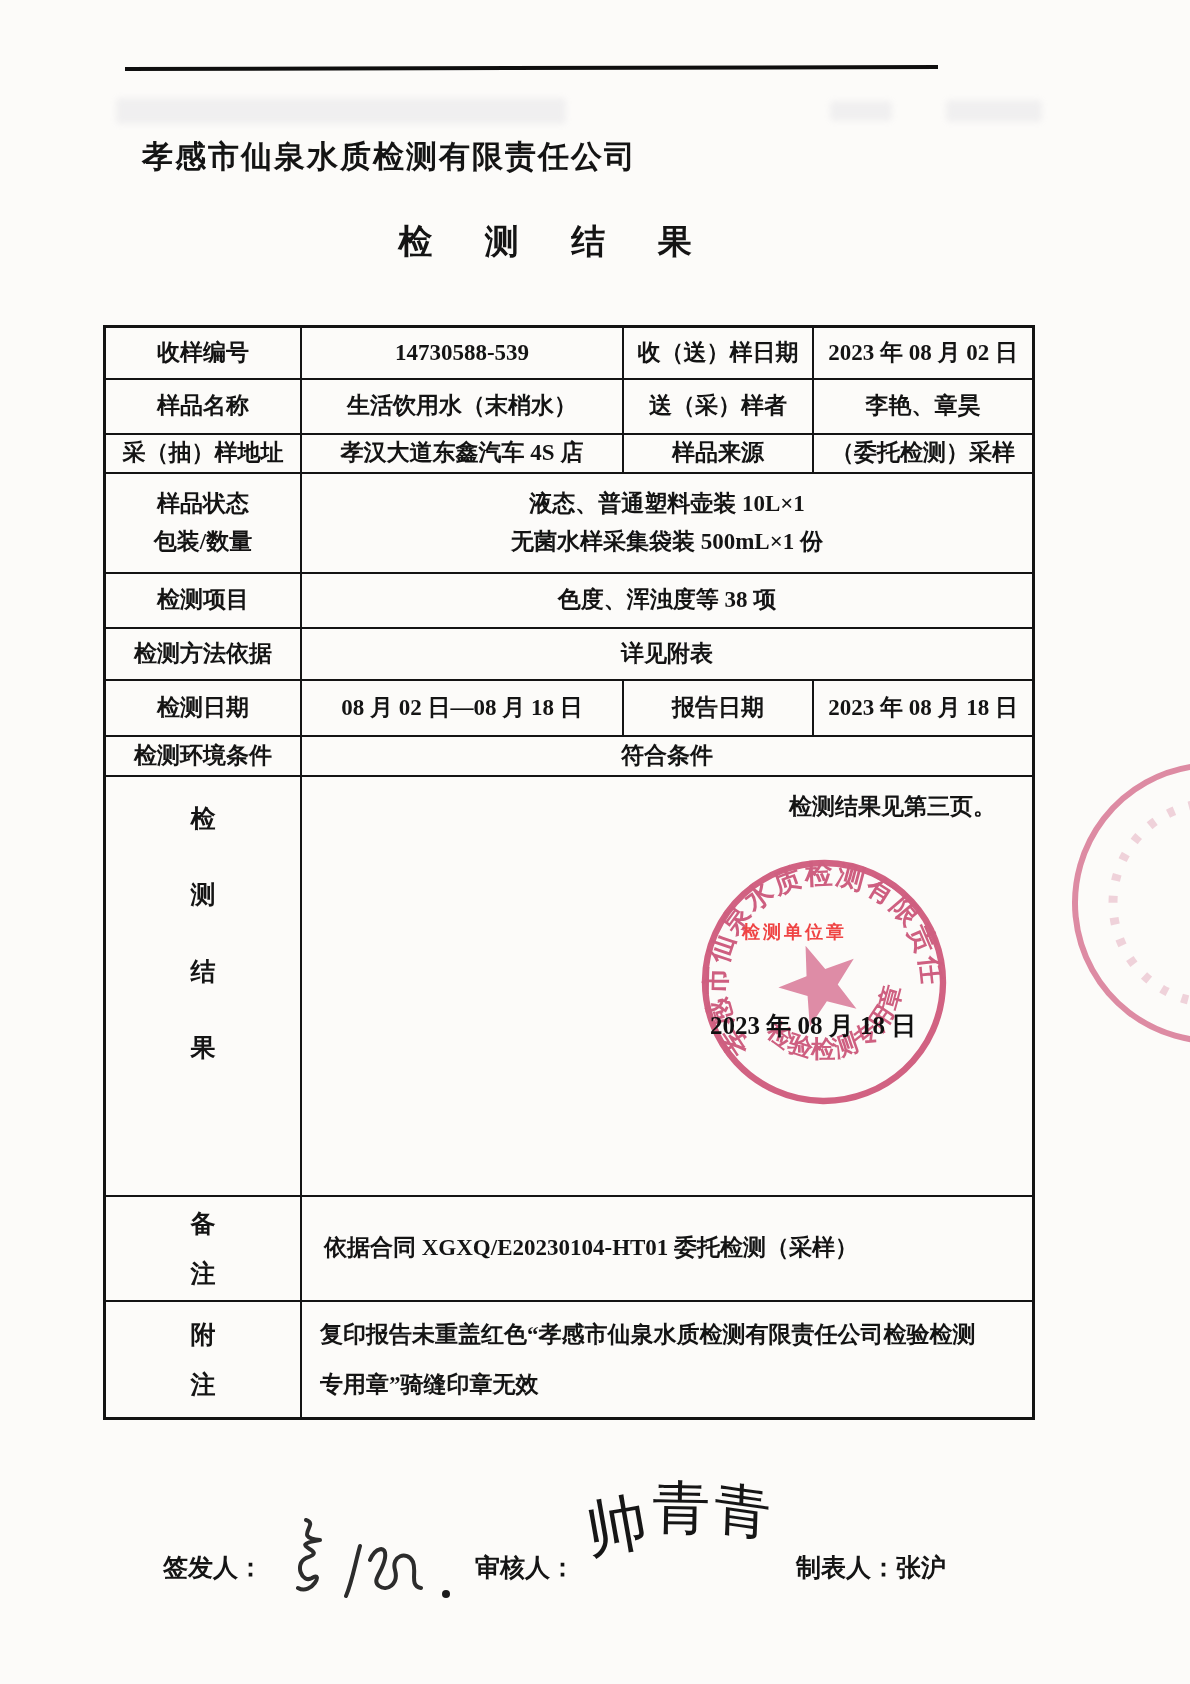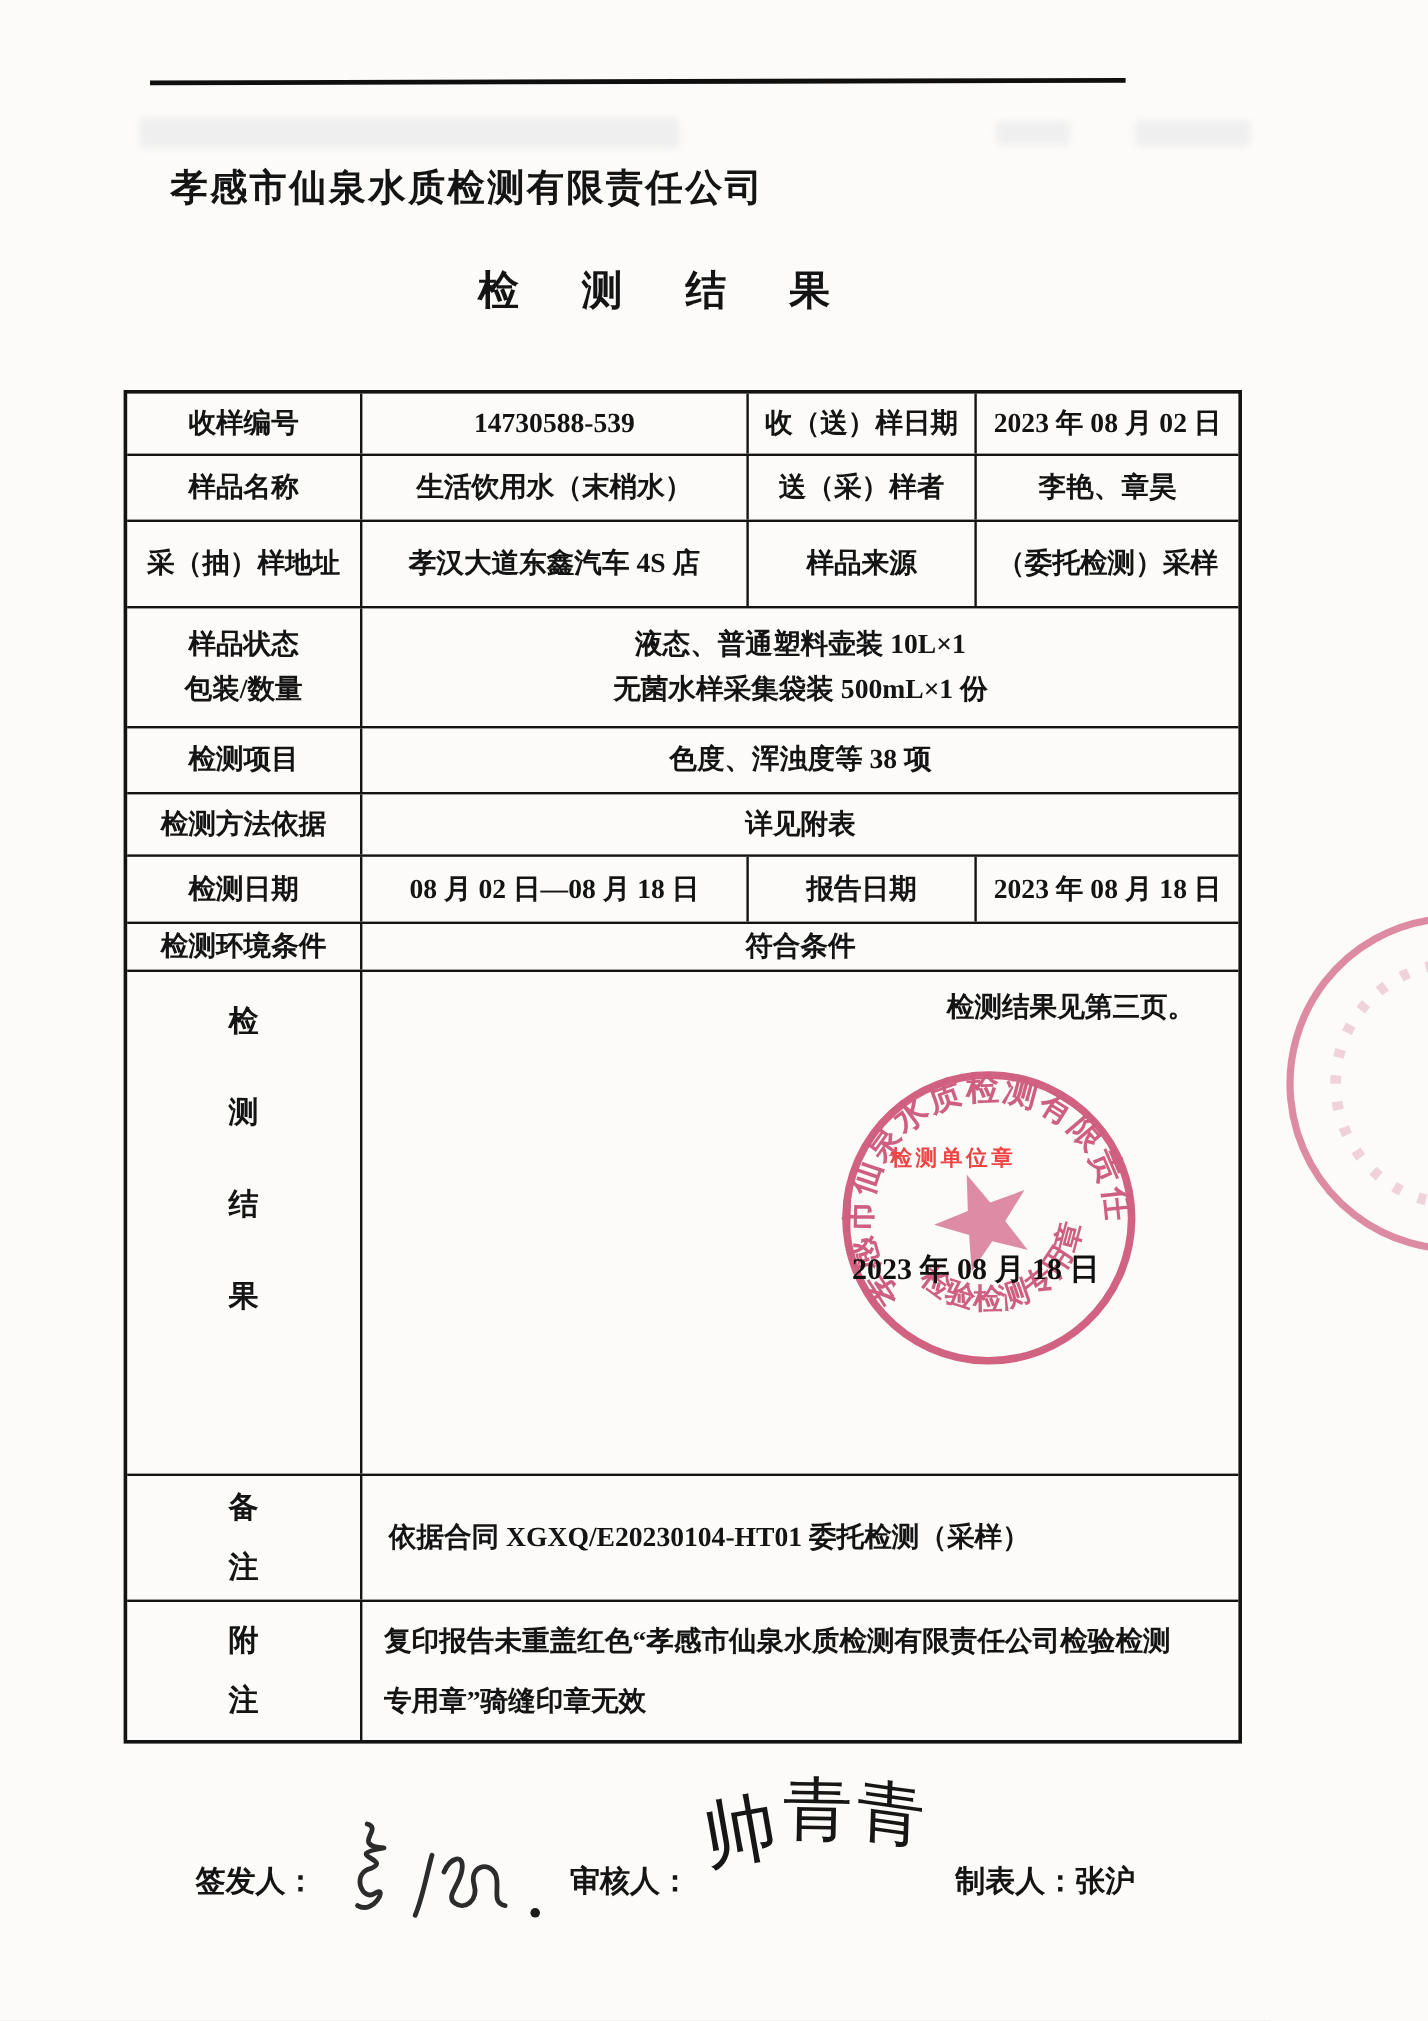--- a/index.html
+++ b/index.html
@@ -88,21 +88,21 @@
       <div class="cell c4">2023 年 08 月 02 日</div>
     </div>
 
     <div class="row" style="height:55px">
       <div class="cell c1">样品名称</div>
       <div class="cell c2">生活饮用水（末梢水）</div>
       <div class="cell c3">送（采）样者</div>
       <div class="cell c4">李艳、章昊</div>
     </div>
 
-    <div class="row" style="height:72px">
+    <div class="row" style="height:39px">
       <div class="cell c1">采（抽）样地址</div>
       <div class="cell c2">孝汉大道东鑫汽车 4S 店</div>
       <div class="cell c3">样品来源</div>
       <div class="cell c4">（委托检测）采样</div>
     </div>
 
 
     <div class="row" style="height:100px">
       <div class="cell c1 two-line">
         <span>样品状态</span>

